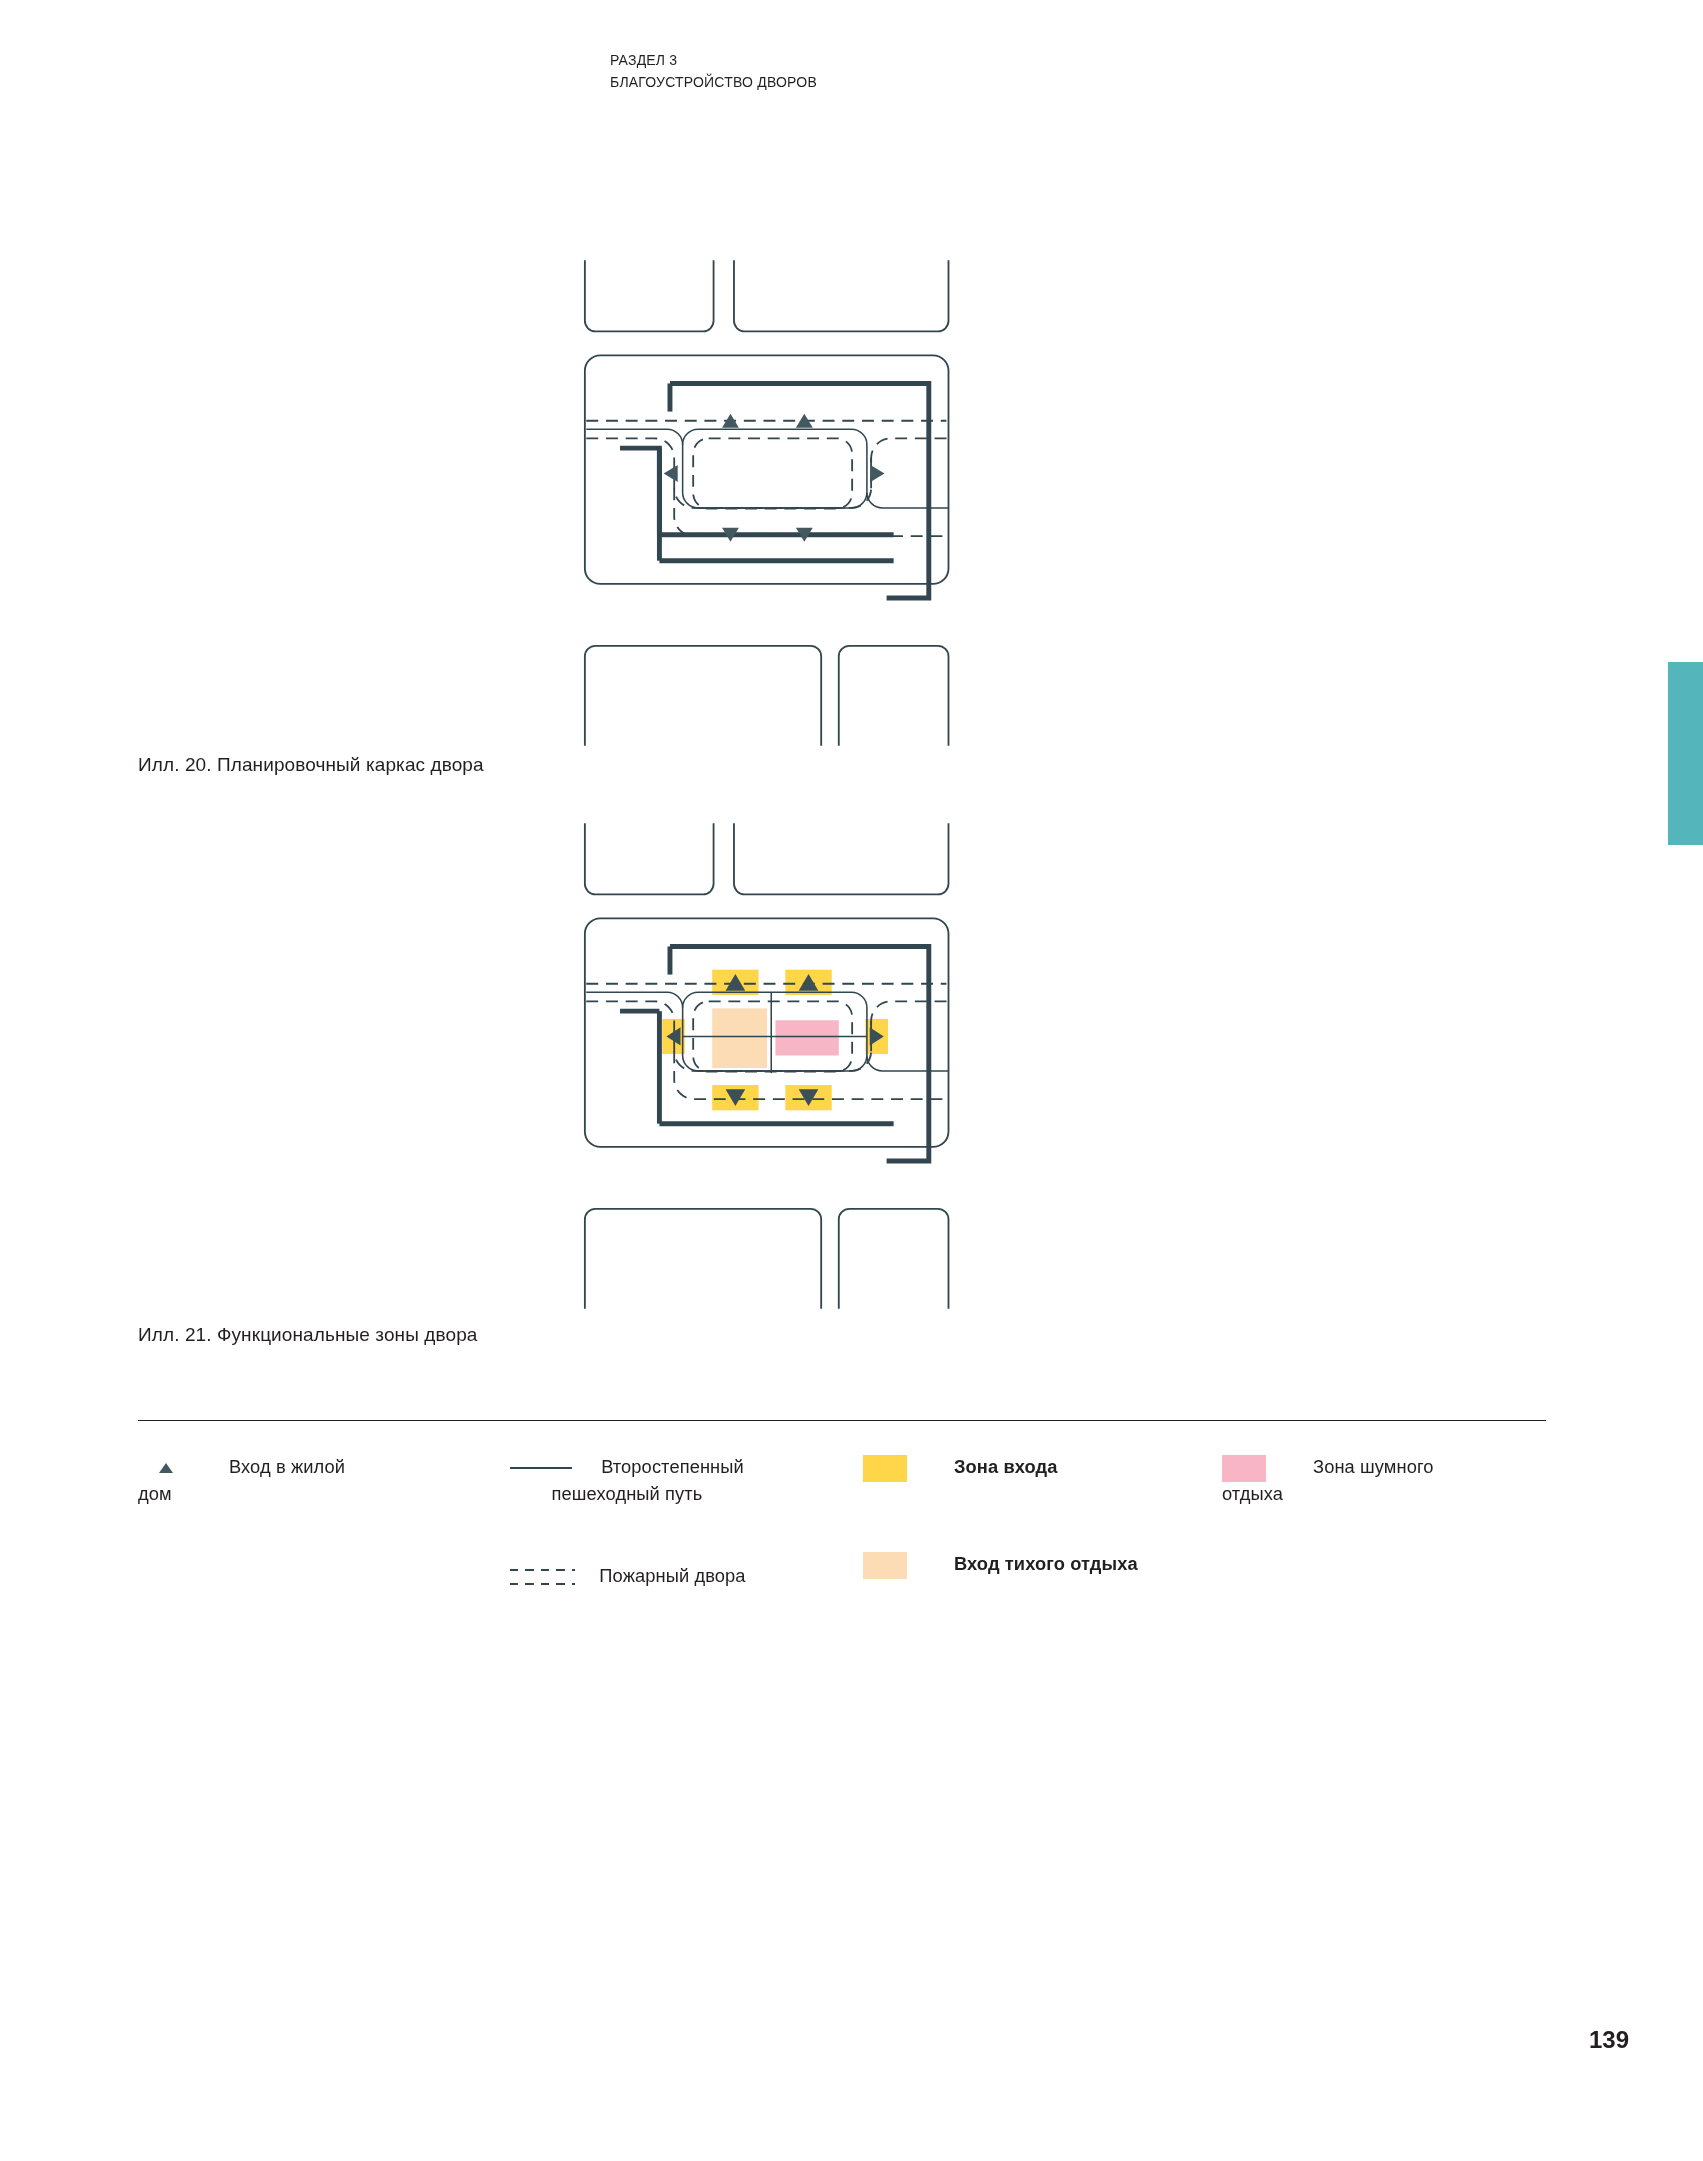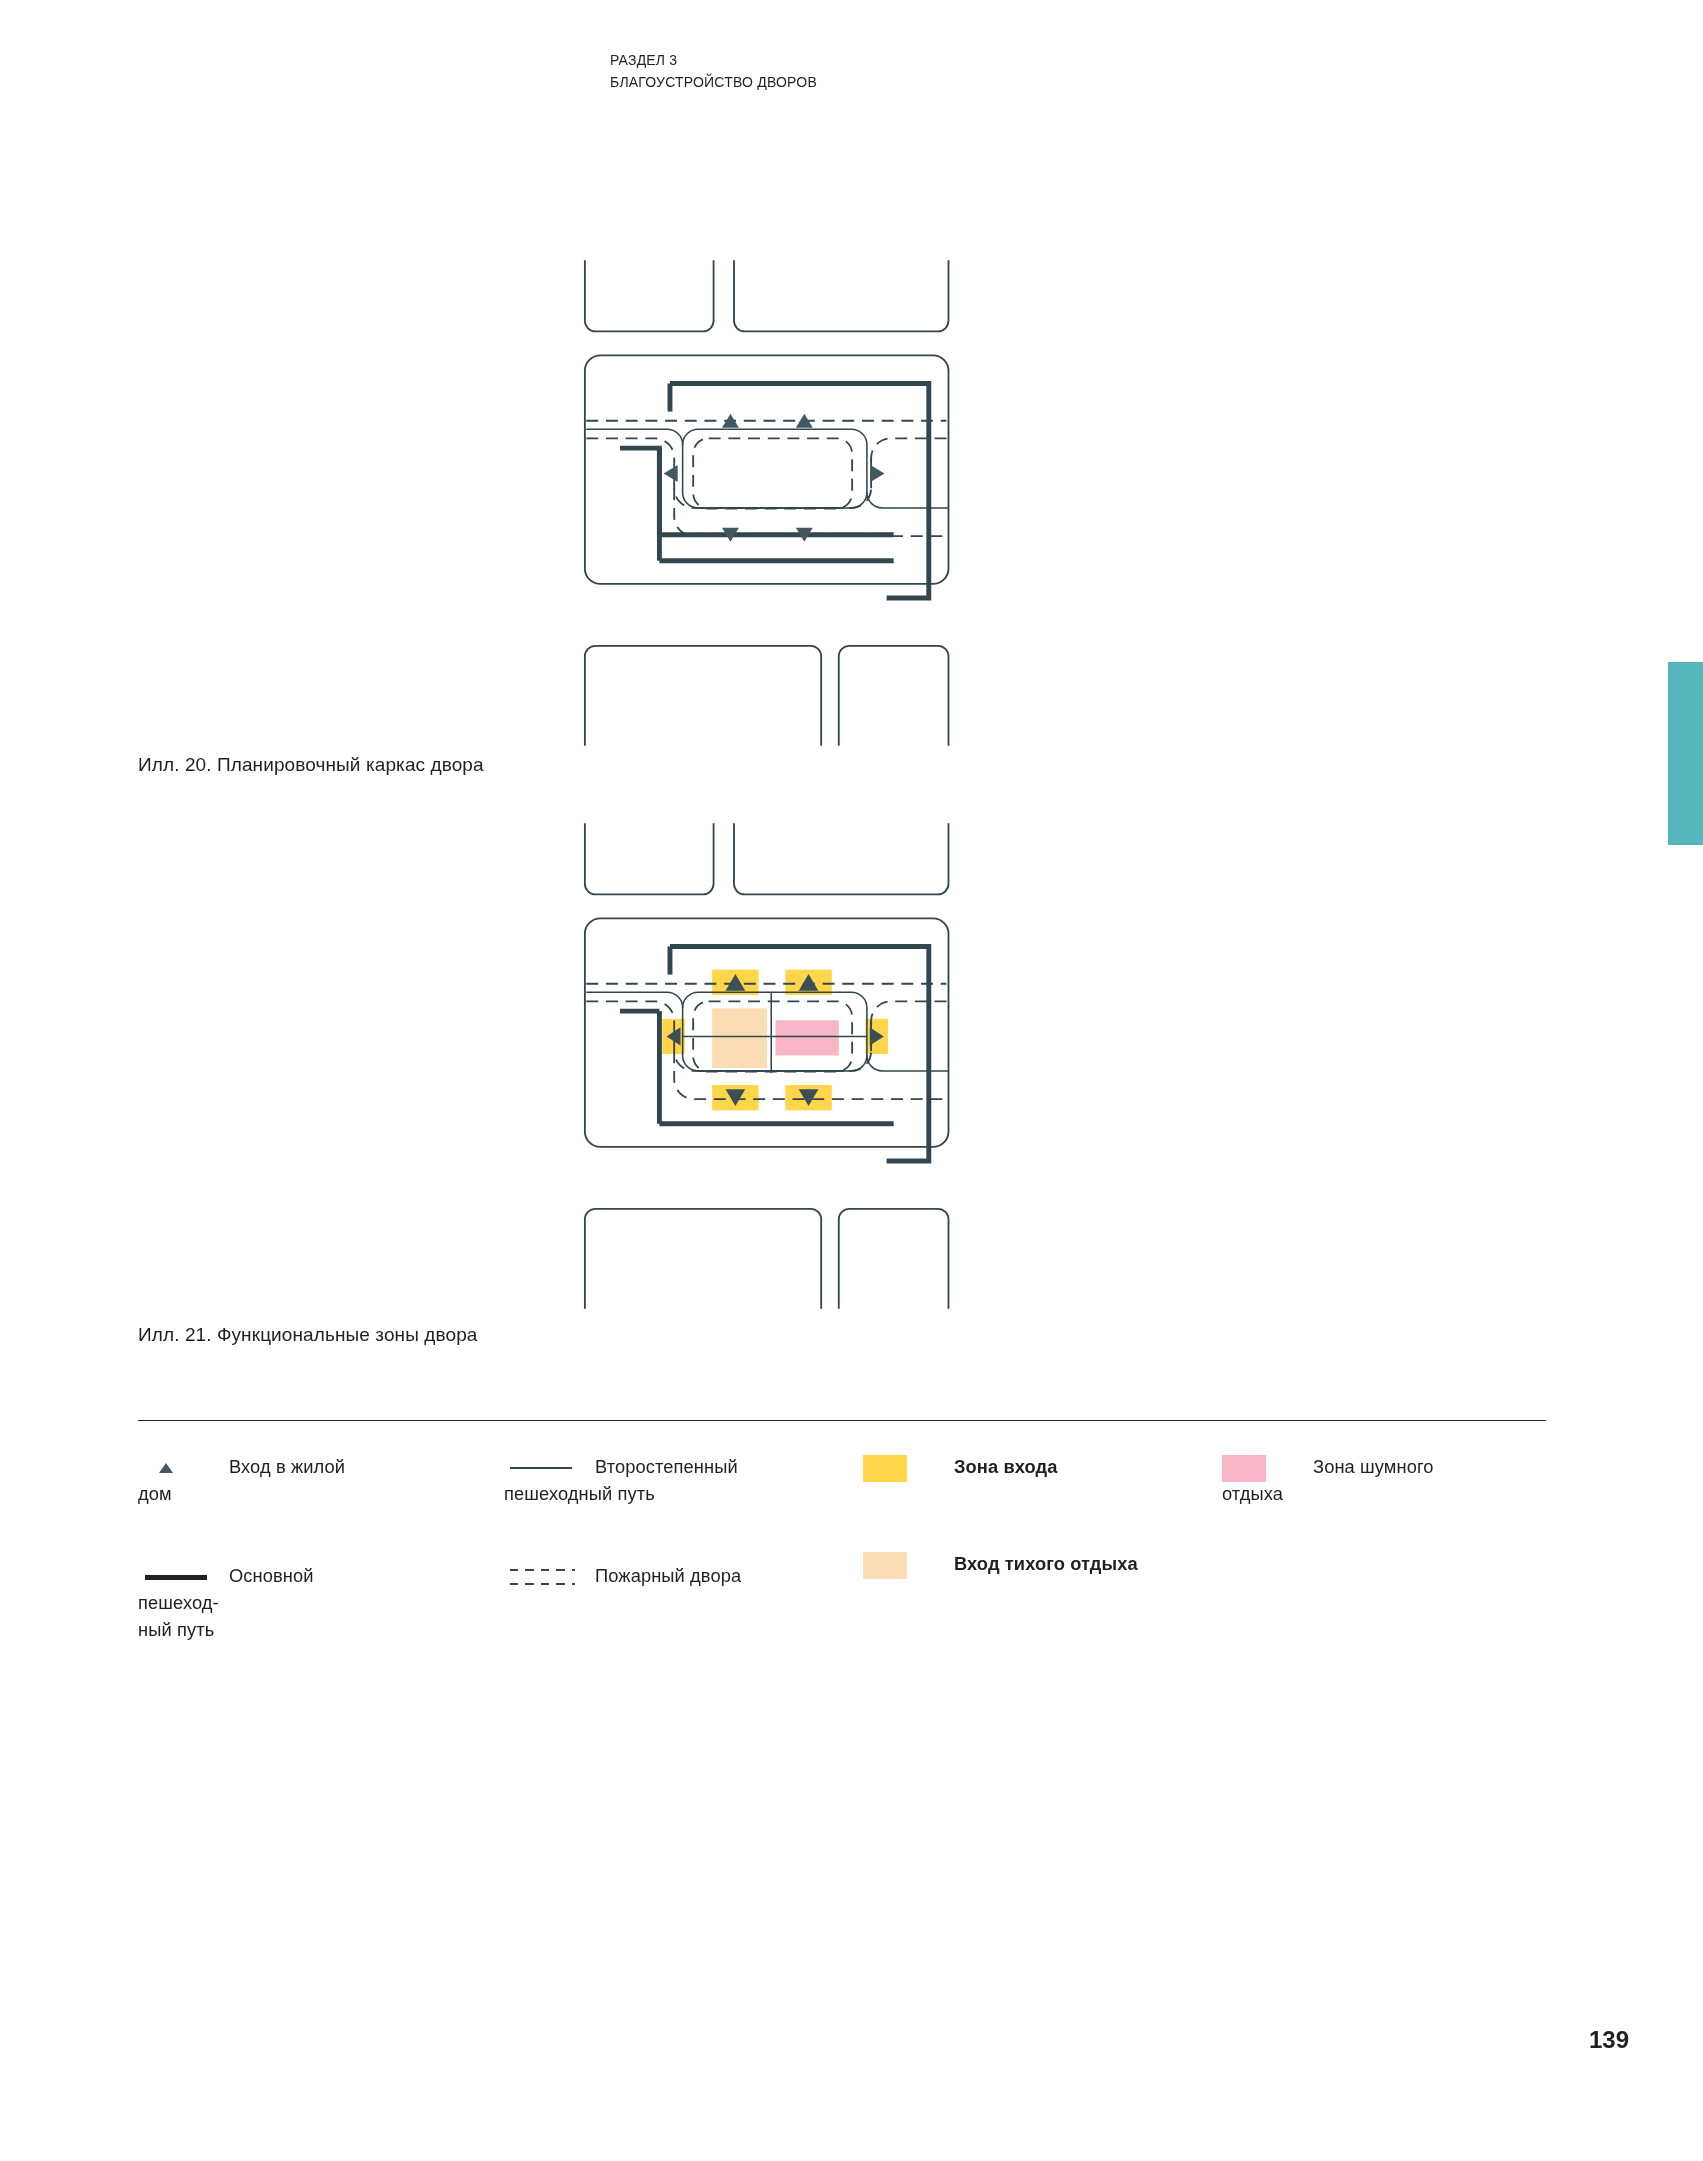--- a/index.html
+++ b/index.html
@@ -30,21 +30,21 @@
   .caption{position:absolute;left:138px;font-size:19px;line-height:25px;
            color:#231f20;letter-spacing:0.1px;white-space:nowrap;}
   .cap1{top:752px;}
   .cap2{top:1322px;}
 
   
   .legend-rule{position:absolute;left:138px;top:1420px;width:1408px;height:1.4px;background:#231f20;}
   .legend{position:absolute;left:138px;top:1453px;width:1415px;}
   .legend-col{position:absolute;top:0;}
   .lc1{left:0px;width:232px;}
-  .lc2{left:366px;width:246px;}
+  .lc2{left:366px;width:246px;text-align:center;}
   .lc3{left:725px;width:282px;font-weight:bold;}
   .lc4{left:1084px;width:296px;}
 
   .leg-item{position:relative;min-height:42px;margin-bottom:55px;}
   .leg-item:last-child{margin-bottom:0;}
   .leg-mark{position:absolute;left:0;top:0;width:84px;height:30px;
             display:flex;align-items:center;}
   .leg-label{margin-left:91px;font-size:18.3px;line-height:27px;color:#231f20;letter-spacing:0.1px;}
   .sw{width:44px;height:27px;display:block;}
   .sw-yellow{background:#ffd54a;}
@@ -191,27 +191,20 @@
 
 <div class="legend">
 
   <div class="legend-col lc1">
     <div class="leg-item">
       <span class="leg-mark">
           <i class="tri-up"></i>
         </span>
       <span class="leg-label">Вход в жилой дом</span>
     </div>
-    <div class="leg-item">
-      <span class="leg-mark">
-          <i class="ln-thick"></i>
-        </span>
-      <span class="leg-label" style="white-space:pre-line">Основной пешеход-
-ный путь</span>
-    </div>
   </div>
 
   <div class="legend-col lc2">
     <div class="leg-item">
       <span class="leg-mark">
           <i class="ln-thin"></i>
         </span>
       <span class="leg-label" style="white-space:pre-line">Второстепенный
 пешеходный путь</span>
     </div>

